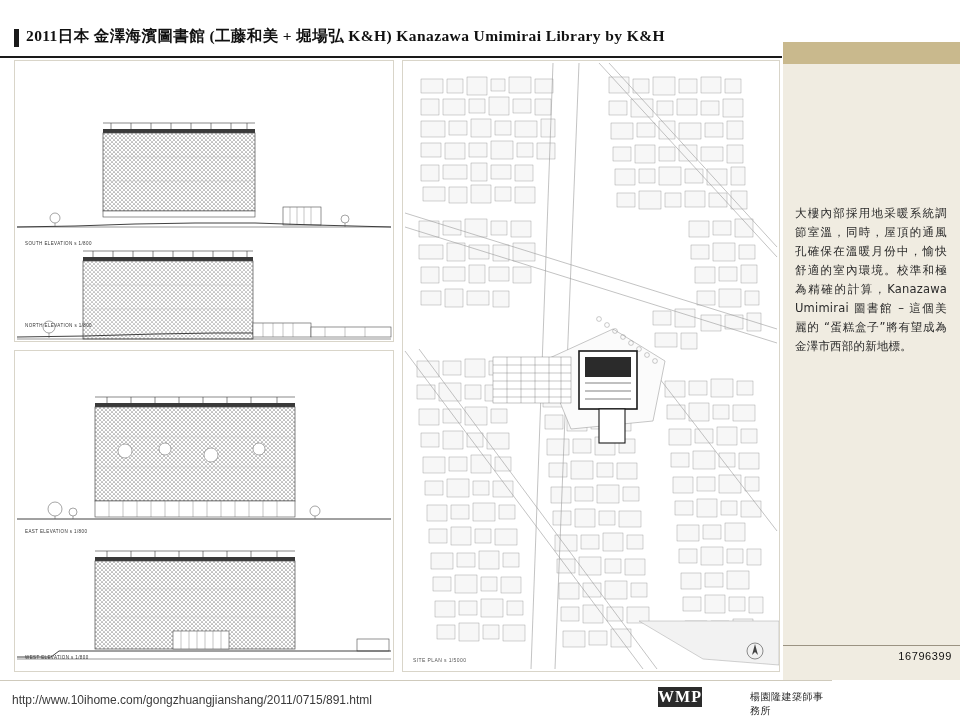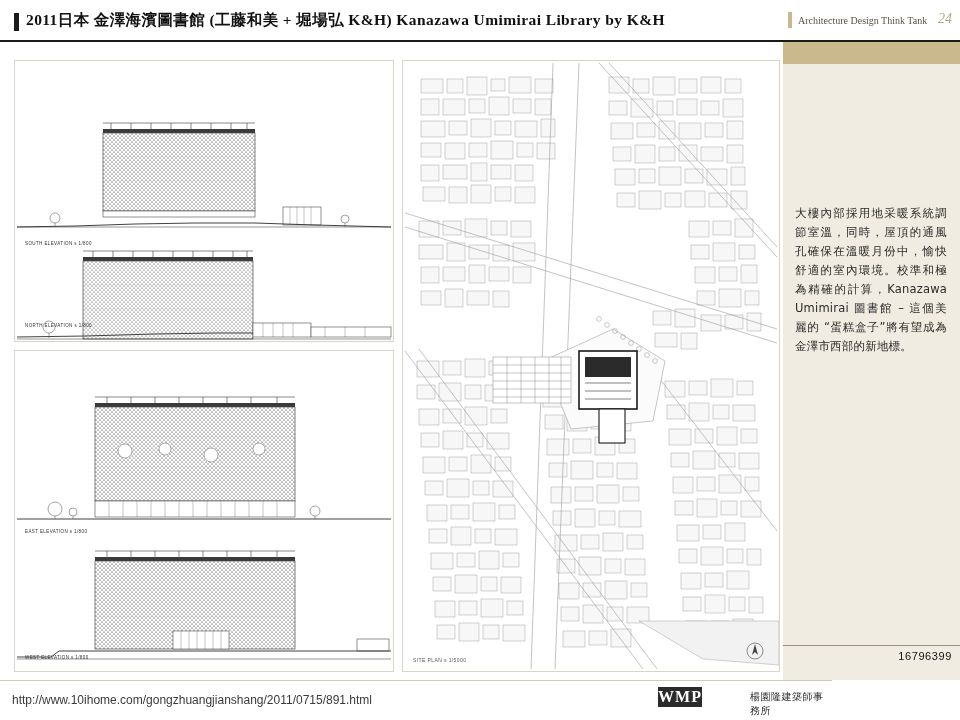--- a/index.html
+++ b/index.html
@@ -11,21 +11,21 @@
     height: 720px;
     background: #ffffff;
     font-family: "Liberation Sans", sans-serif;
     overflow: hidden;
     position: relative;
   }
 
   
   .header {
     position: absolute;
-    left: 0; top: 0;
+    left: 0; top: 16px;
     width: 960px;
     height: 42px;
     background: #ffffff;
     border-bottom: 2px solid #1a1a1a;
     box-sizing: border-box;
   }
   .header-bar {
     position: absolute;
     left: 14px; top: 13px;
     width: 5px; height: 18px;
@@ -186,25 +186,20 @@
     letter-spacing: 0.4px;
   }
   .drawing-svg { display: block; }
 </style>
 </head>
 <body>
 
 <div class="header">
   <div class="header-bar"></div>
   <div class="header-title">2011日本 金澤海濱圖書館 (工藤和美 + 堀場弘 K&amp;H) Kanazawa Umimirai Library by K&amp;H</div>
-  <div class="header-right">
-    <div class="header-right-bar"></div>
-    <div class="header-right-label">Architecture Design Think Tank</div>
-    <div class="header-page">24</div>
-  </div>
 </div>
 
 <div class="panel" id="panel-elev-top">
   <svg class="drawing-svg" width="378" height="280" viewBox="0 0 378 280">
     <defs>
       <pattern id="facadeDots" width="4" height="4" patternUnits="userSpaceOnUse">
         <circle cx="1" cy="1" r="0.85" fill="#8d8d8d"></circle>
         <circle cx="3" cy="3" r="0.85" fill="#8d8d8d"></circle>
       </pattern>
       <pattern id="facadeDots2" width="4" height="4" patternUnits="userSpaceOnUse">

